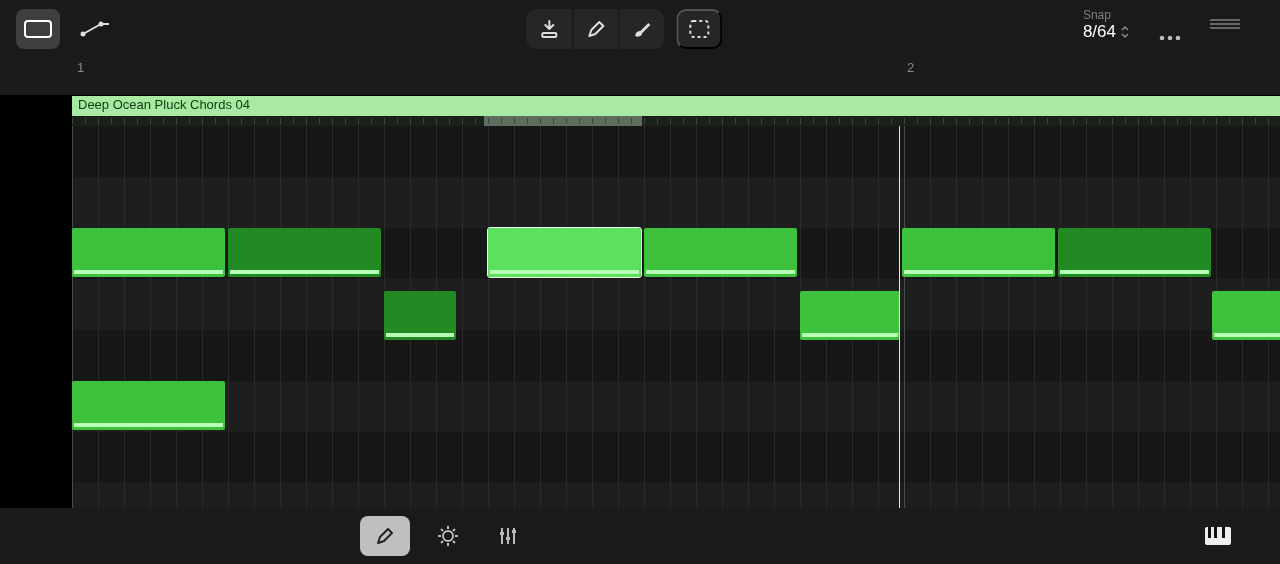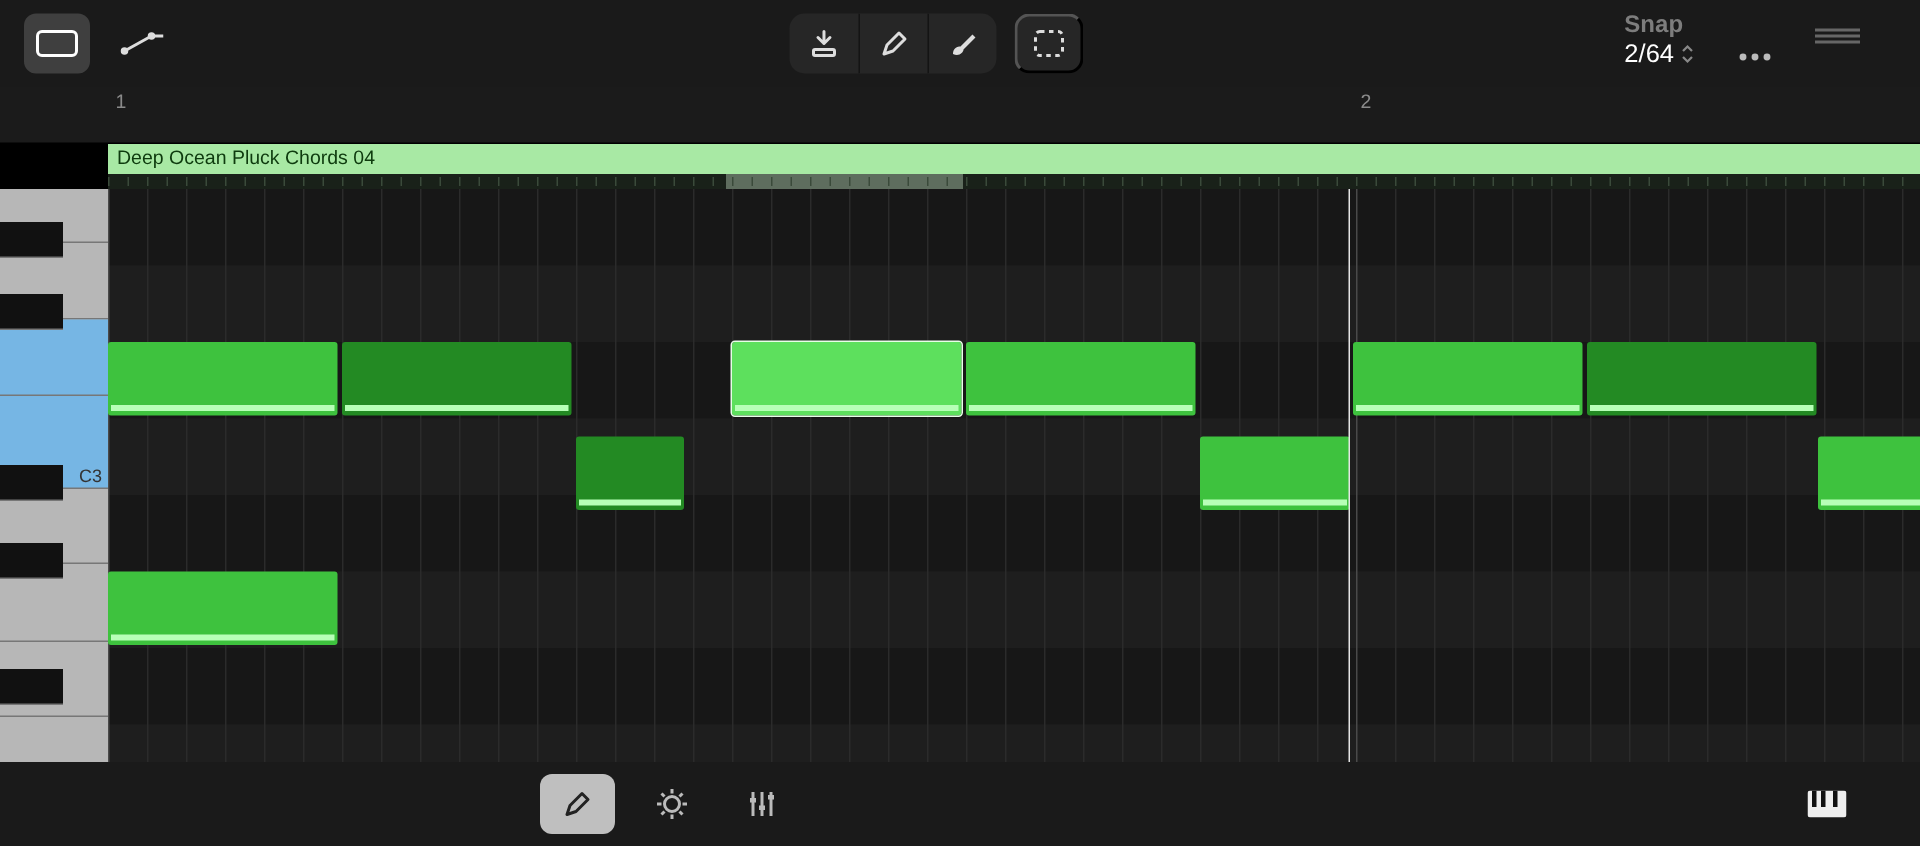--- a/index.html
+++ b/index.html
@@ -66,21 +66,21 @@
     display: flex; align-items: center; justify-content: center;
     color: #e5e5e5;
   }
 
   .snap-box {
     position: absolute;
     right: 150px;
     top: 8px;
     text-align: left;
   }
-  .snap-box .label { font-size: 16px; color: #7d7d7d; font-weight: bold; }
+  .snap-box .label { font-size: 12px; color: #7d7d7d; }
   .snap-box .val {
     font-size: 17px; color: #fff;
     display: flex; align-items: center; gap: 4px;
   }
 
   .more-btn, .drag-handle {
     position: absolute;
     top: 18px;
   }
   .more-btn { right: 92px; }
@@ -285,21 +285,21 @@
     <button class="marquee-btn">
       <svg width="22" height="20">
         <rect x="2" y="2" width="18" height="16" rx="3" fill="none" stroke="#ddd" stroke-width="2" stroke-dasharray="3 3"></rect>
       </svg>
     </button>
   </div>
 
   <div class="snap-box">
     <div class="label">Snap</div>
     <div class="val">
-      <span>2/64</span>
+      <span>8/64</span>
       <svg width="10" height="14">
         <path d="M2 5 L5 2 L8 5 M2 9 L5 12 L8 9" fill="none" stroke="#888" stroke-width="1.5"></path>
       </svg>
     </div>
   </div>
 
   <button class="more-btn tool-btn" style="width:auto;">
     <svg width="24" height="8">
       <circle cx="4" cy="4" r="2.3" fill="#bbb"></circle>
       <circle cx="12" cy="4" r="2.3" fill="#bbb"></circle>
@@ -419,37 +419,20 @@
       <div style="position: absolute; left: 1105px; top: 2px; bottom: 2px; width: 1px; background: rgb(58, 74, 58);"></div>
       <div style="position: absolute; left: 1118px; top: 2px; bottom: 2px; width: 1px; background: rgb(58, 74, 58);"></div>
       <div style="position: absolute; left: 1131px; top: 2px; bottom: 2px; width: 1px; background: rgb(58, 74, 58);"></div>
       <div style="position: absolute; left: 1144px; top: 2px; bottom: 2px; width: 1px; background: rgb(58, 74, 58);"></div>
       <div style="position: absolute; left: 1157px; top: 2px; bottom: 2px; width: 1px; background: rgb(58, 74, 58);"></div>
       <div style="position: absolute; left: 1170px; top: 2px; bottom: 2px; width: 1px; background: rgb(58, 74, 58);"></div>
       <div style="position: absolute; left: 1183px; top: 2px; bottom: 2px; width: 1px; background: rgb(58, 74, 58);"></div>
       <div style="position: absolute; left: 1196px; top: 2px; bottom: 2px; width: 1px; background: rgb(58, 74, 58);"></div>
     </div>
 
-  <div class="keyboard" id="kbd">
-      <div class="key white" style="top: 0px; height: 36px;"></div>
-      <div class="key white" style="top: 36px; height: 51px;"></div>
-      <div class="key white hl" style="top: 87px; height: 51px;"></div>
-      <div class="key white hl" style="top: 138px; height: 62px;">
-        <span class="lbl">C3</span>
-      </div>
-      <div class="key white" style="top: 200px; height: 50px;"></div>
-      <div class="key white" style="top: 250px; height: 52px;"></div>
-      <div class="key white" style="top: 302px; height: 50px;"></div>
-      <div class="key white" style="top: 352px; height: 48px;"></div>
-      <div class="key black" style="top: 22px;"></div>
-      <div class="key black" style="top: 70px;"></div>
-      <div class="key black" style="top: 184px;"></div>
-      <div class="key black" style="top: 236px;"></div>
-      <div class="key black" style="top: 320px;"></div>
-    </div>
 
   <div class="grid" id="grid">
     <div class="bottom-border"></div>
   <div class="row dark" style="top: 0px;"></div>
       <div class="row light" style="top: 51px;"></div>
       <div class="row dark" style="top: 102px;"></div>
       <div class="row light" style="top: 153px;"></div>
       <div class="row dark" style="top: 204px;"></div>
       <div class="row light" style="top: 255px;"></div>
       <div class="row dark" style="top: 306px;"></div>

